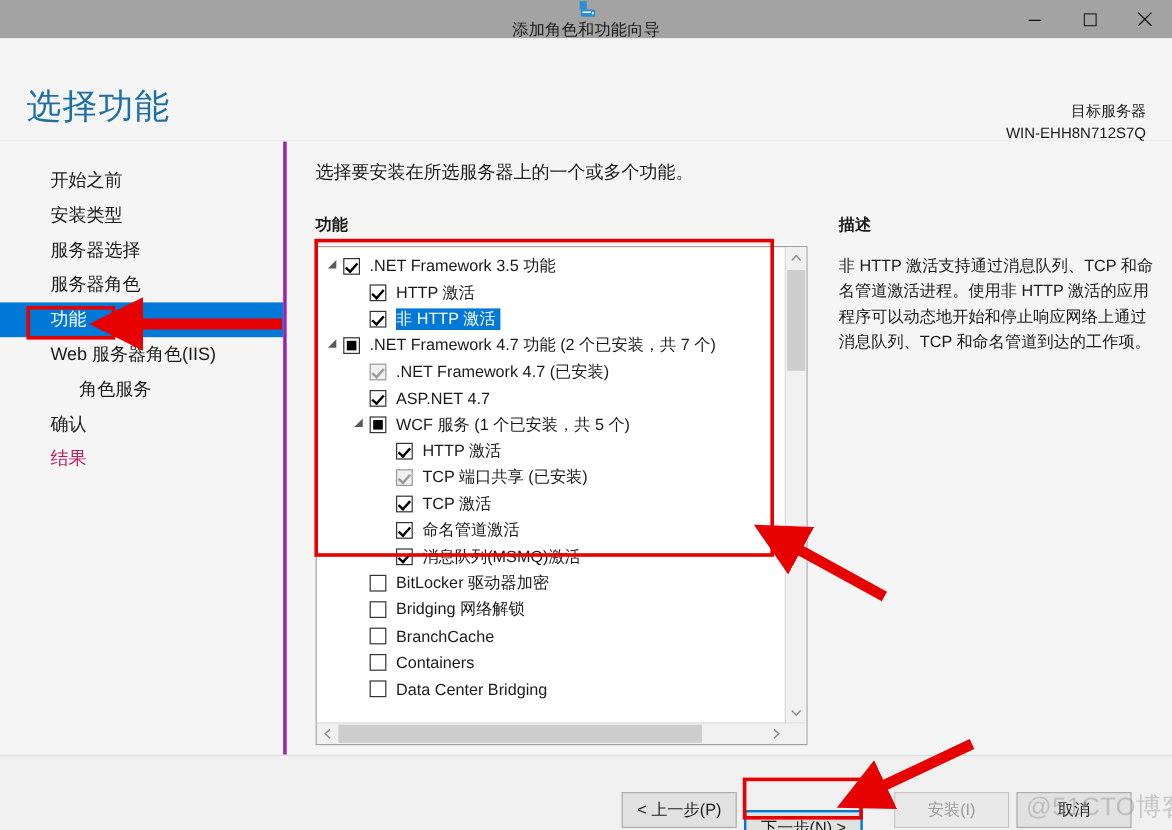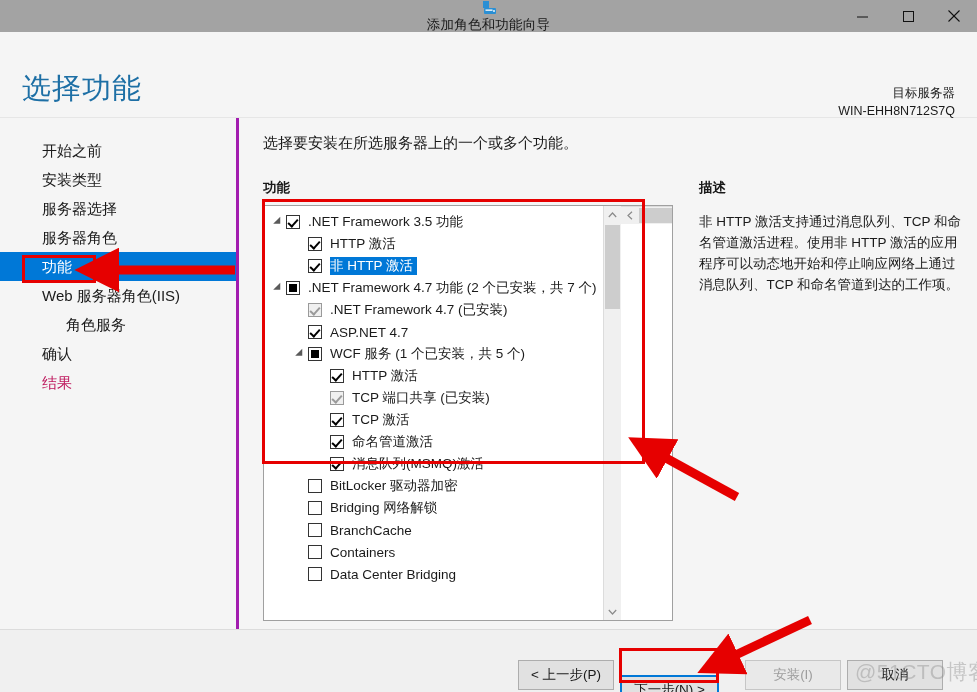--- a/index.html
+++ b/index.html
@@ -143,20 +143,21 @@
 
   
   .tree-wrap {
     width: 410px;
     height: 416px;
     background: #ffffff;
     border: 1px solid #a0a0a0;
     box-sizing: border-box;
     position: relative;
     display: flex;
+    flex-direction: column;
     overflow: hidden;
   }
   .tree-body {
     flex: 1 1 auto;
     display: flex;
     overflow: hidden;
   }
   .tree-list {
     flex: 1 1 auto;
     padding: 5px 0 0 0;

